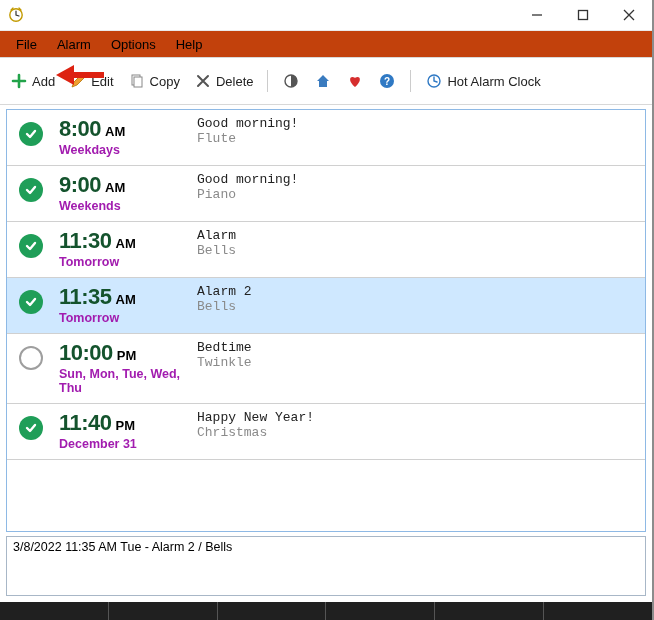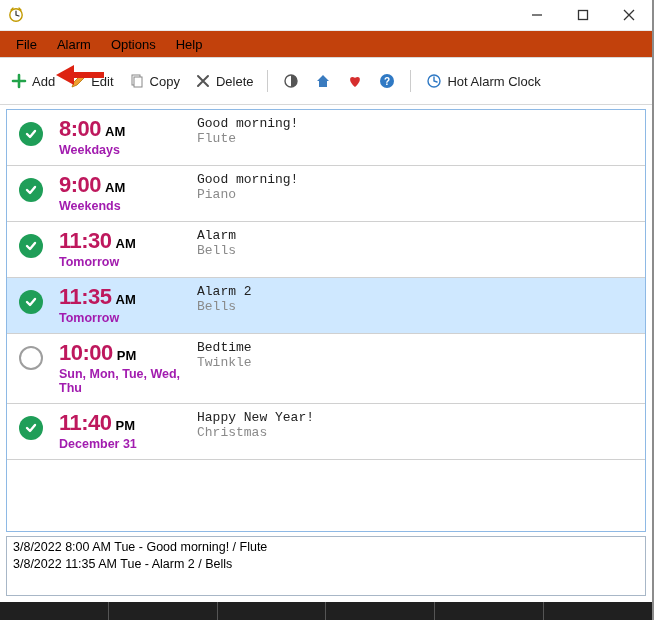--- a/index.html
+++ b/index.html
@@ -131,21 +131,21 @@
     box-sizing:border-box;
   }
   .alarm-check.enabled svg { stroke:#fff; }
   .col-time { width: 130px; flex-shrink:0; }
   .time-line {
     display:flex; align-items:baseline; gap:4px;
   }
   .time-val {
     font-size: 22px;
     font-weight: 700;
-    color:#be185d;
+    color:#14532d;
     letter-spacing: -0.5px;
   }
   .time-ampm {
     font-size: 13px;
     font-weight:700;
   }
   .recurrence {
     font-size: 12.5px;
     font-weight:700;
     color:#a21caf;
@@ -415,21 +415,20 @@
         </div>
         <div class="col-detail">
           <div class="alarm-title">Happy New Year!</div>
           <div class="alarm-sound">Christmas</div>
         </div>
       </div>
       <div class="list-filler"></div>
     </div>
 
   <div class="next-box" id="next-box">
-      <div>3/8/2022 8:00 AM Tue - Good morning! / Flute</div>
       <div>3/8/2022 11:35 AM Tue - Alarm 2 / Bells</div>
     </div>
 
   <div class="bottom-strip">
     <div class="seg"></div>
       <div class="seg"></div>
       <div class="seg"></div>
       <div class="seg"></div>
       <div class="seg"></div>
       <div class="seg"></div>

